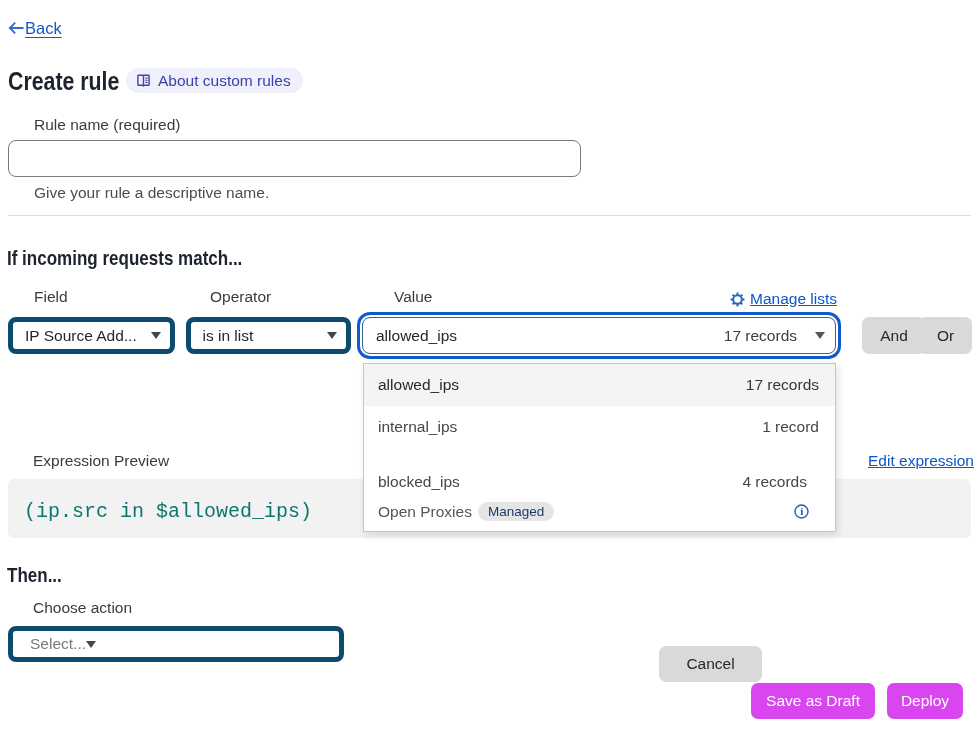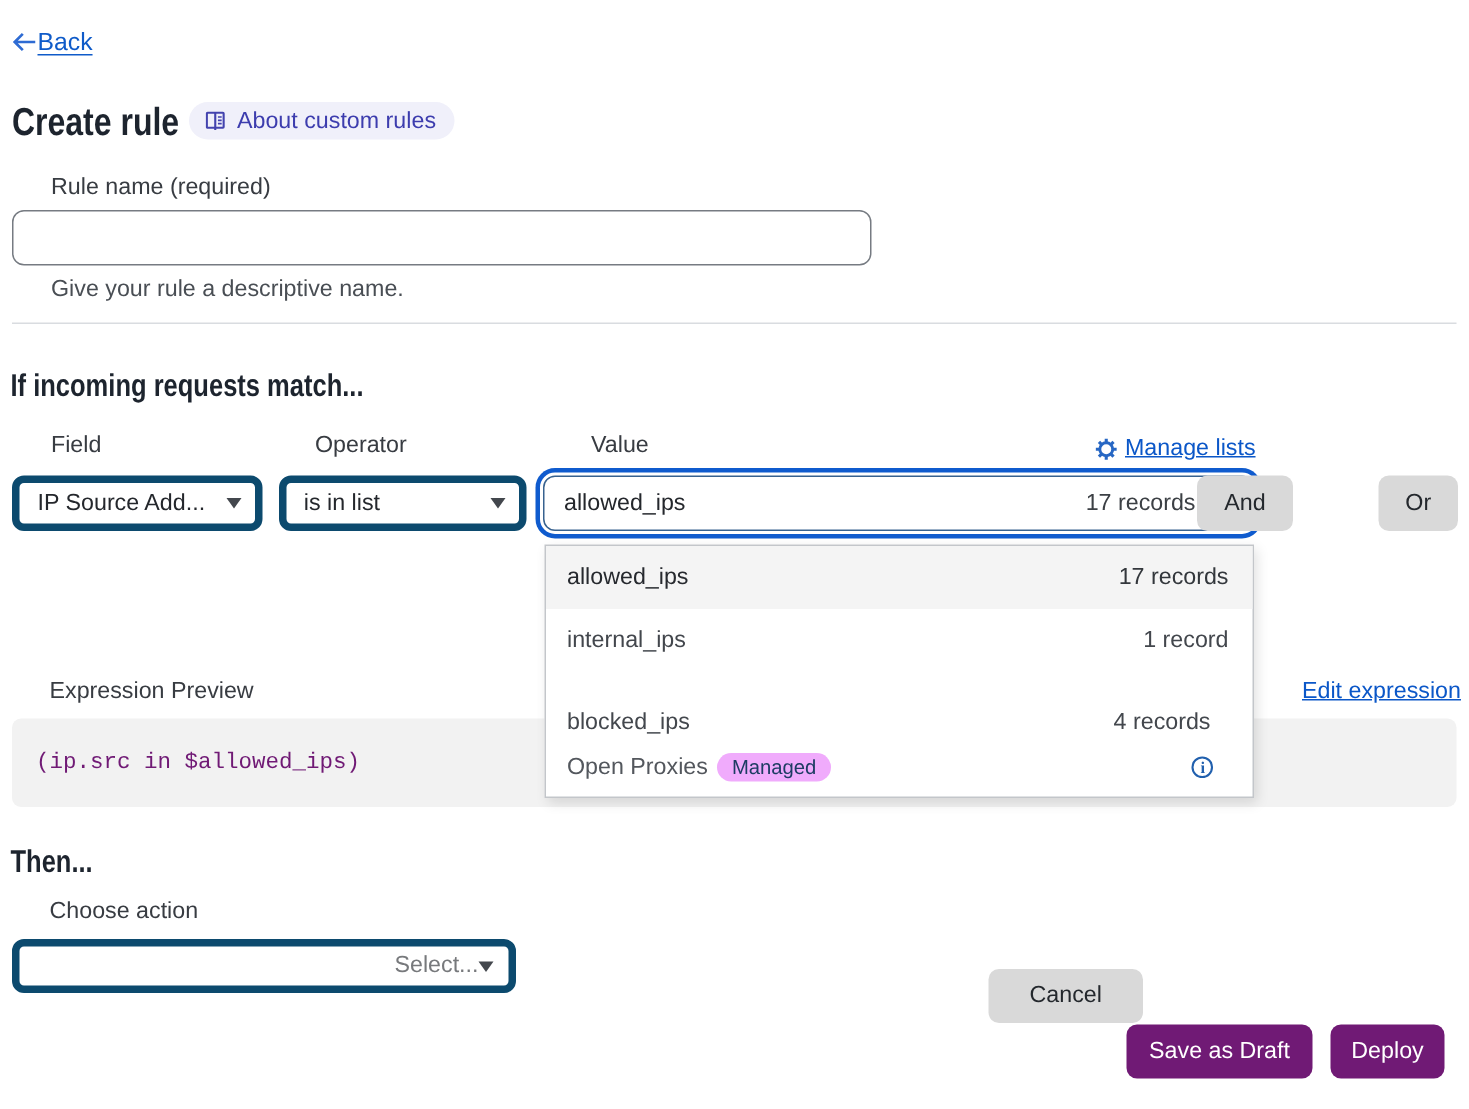--- a/index.html
+++ b/index.html
@@ -5,21 +5,21 @@
   * { margin:0; padding:0; box-sizing:border-box; }
   html,body { width:979px; height:739px; background:#fff; font-family:"Liberation Sans", sans-serif; position:relative; overflow:hidden; }
   .abs { position:absolute; }
   .lbl { font-size:15.5px; color:#383c42;margin-left:26px; }
   .link { color:#0b57c8; text-decoration:underline; }
   .sel { border:5px solid #0c4a6e; border-radius:8px; background:#fff; display:flex; align-items:center; height:37px; }
   .sel .txt { font-size:15.5px; color:#24272c; }
   .chev { width:0; height:0; border-left:5.5px solid transparent; border-right:5.5px solid transparent; border-top:7px solid #43474d; }
   .btn { display:flex; align-items:center; justify-content:center; font-size:15.5px; border-radius:7px; }
   .gray-btn { background:#d9d9d9; color:#24282d; }
-  .blue-btn { background:#701a75; color:#fff; }
+  .blue-btn { background:#d946ef; color:#fff; }
 </style>
 </head>
 <body>
 
 <svg class="abs" style="left:8px; top:21px;" width="16" height="14" viewBox="0 0 16 14">
   <path d="M7.2 1.6 L1.8 7 L7.2 12.4 M2 7 L15.5 7" fill="none" stroke="#2e6bd3" stroke-width="1.8"></path>
 </svg>
 <div class="abs" style="left:25px; top:19px; font-size:16.5px; color:#0f5bc9; text-decoration:underline; text-underline-offset:3px;">Back</div>
 
 <div class="abs" style="left:8px; top:68px; font-size:26px; font-weight:bold; color:#1d242e; line-height:26px; transform:scaleX(0.82); transform-origin:0 0; white-space:nowrap;">Create rule</div>
@@ -75,55 +75,55 @@
   <span class="txt">is in list</span>
     <span class="chev"></span>
 </div>
 <div class="sel abs" style="left:362px; top:317px; width:473.5px; padding:0 9.5px 0 13px; justify-content:space-between; border:1.5px solid #38628f; box-shadow:0 0 0 2px #fff, 0 0 0 5px #0f5bce;">
   <span class="txt">allowed_ips</span>
   <span style="display:flex; align-items:center;">
       <span class="txt" style="color:#3c4045; margin-right:18px;">17 records</span>
       <span class="chev" style="border-top-color:#55595e;"></span>
     </span>
 </div>
-<div class="btn gray-btn abs" style="left:798px; top:317px; width:64px; height:37px;">And</div>
+<div class="btn gray-btn abs" style="left:862px; top:317px; width:64px; height:37px;">And</div>
 <div class="btn gray-btn abs" style="left:919px; top:317px; width:53px; height:37px;">Or</div>
 
 <div class="abs lbl" style="left:7px; top:452px;">Expression Preview</div>
 <div class="abs link" style="left:868px; top:452px; font-size:15.5px;">Edit expression</div>
 <div class="abs" style="left:8px; top:479px; width:963px; height:59px; background:#f2f2f2; border-radius:6px;"></div>
-<div class="abs" style="left:24px; top:500px; font-family:'Liberation Mono', monospace; font-size:15px; color:#701a75;">(ip.src in $allowed_ips)</div>
+<div class="abs" style="left:24px; top:500px; font-family:'Liberation Mono', monospace; font-size:20px; color:#0f766e;">(ip.src in $allowed_ips)</div>
 
 <div class="abs" style="left:363px; top:363px; width:473px; height:169px; background:#fff; border:1px solid #c3c6ca; box-shadow:2px 3px 8px rgba(0,0,0,0.12);">
   <div style="height:42.2px; background:#f4f4f4; display:flex; align-items:center; justify-content:space-between; padding:0 16px 0 14px;">
     <span style="font-size:15.5px; color:#26292e;">allowed_ips</span>
       <span style="font-size:15.5px; color:#33373c;">17 records</span>
   </div>
   <div style="height:42.2px; display:flex; align-items:center; justify-content:space-between; padding:0 16px 0 14px;">
     <span style="font-size:15.5px; color:#43474d;">internal_ips</span>
       <span style="font-size:15.5px; color:#43474d;">1 record</span>
   </div>
   <div style="height:42.2px; display:flex; align-items:flex-end; justify-content:space-between; padding:0 28px 0 14px;">
     <span style="font-size:15.5px; color:#43474d;">blocked_ips</span>
       <span style="font-size:15.5px; color:#43474d;">4 records</span>
   </div>
   <div style="height:42.2px; display:flex; align-items:center; justify-content:space-between; padding:0 16px 0 14px;text-align:right;">
     <span style="display:flex; align-items:center;">
       <span style="font-size:15.5px; color:#53575d;">Open Proxies</span>
-      <span style="margin-left:6px; background:#f0abfc; color:#1d3c63; font-size:13.5px; height:19px; display:flex; align-items:center; padding:0 10px; border-radius:10px;">Managed</span>
+      <span style="margin-left:6px; background:#e5e5e5; color:#1d3c63; font-size:13.5px; height:19px; display:flex; align-items:center; padding:0 10px; border-radius:10px;">Managed</span>
     </span>
     <svg width="15" height="15" viewBox="0 0 15 15" style="margin-right:10px;">
       <circle cx="7.5" cy="7.5" r="6.5" fill="none" stroke="#2160ae" stroke-width="1.4"></circle>
       <text x="7.8" y="11.3" text-anchor="middle" font-family="Liberation Serif, serif" font-size="11" font-weight="bold" fill="#2160ae">i</text>
     </svg>
   </div>
 </div>
 
 <div class="abs" style="left:7px; top:564px; font-size:21px; font-weight:bold; color:#1d242e; line-height:21px; transform:scaleX(0.81); transform-origin:0 0; white-space:nowrap;">Then...</div>
 <div class="abs lbl" style="left:7px; top:599px;">Choose action</div>
-<div class="sel abs" style="left:8px; top:626px; width:336px; height:36px; padding:0 10px 0 17px; justify-content:flex-end;">
+<div class="sel abs" style="left:8px; top:626px; width:336px; height:36px; padding:0 10px 0 17px; justify-content:flex-start;">
   <span class="txt" style="color:#77797c;">Select...</span>
     <span class="chev"></span>
 </div>
 
 <div class="btn gray-btn abs" style="left:659px; top:646px; width:103px; height:36px;">Cancel</div>
 <div class="btn blue-btn abs" style="left:751px; top:683px; width:124px; height:36px;">Save as Draft</div>
 <div class="btn blue-btn abs" style="left:887px; top:683px; width:76px; height:36px;">Deploy</div>
 
 </body></html>

